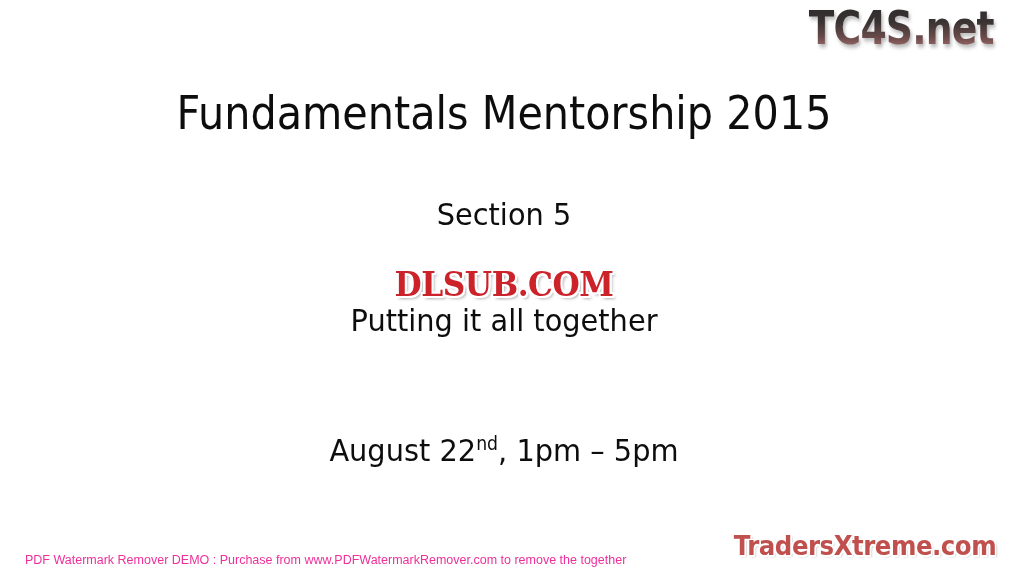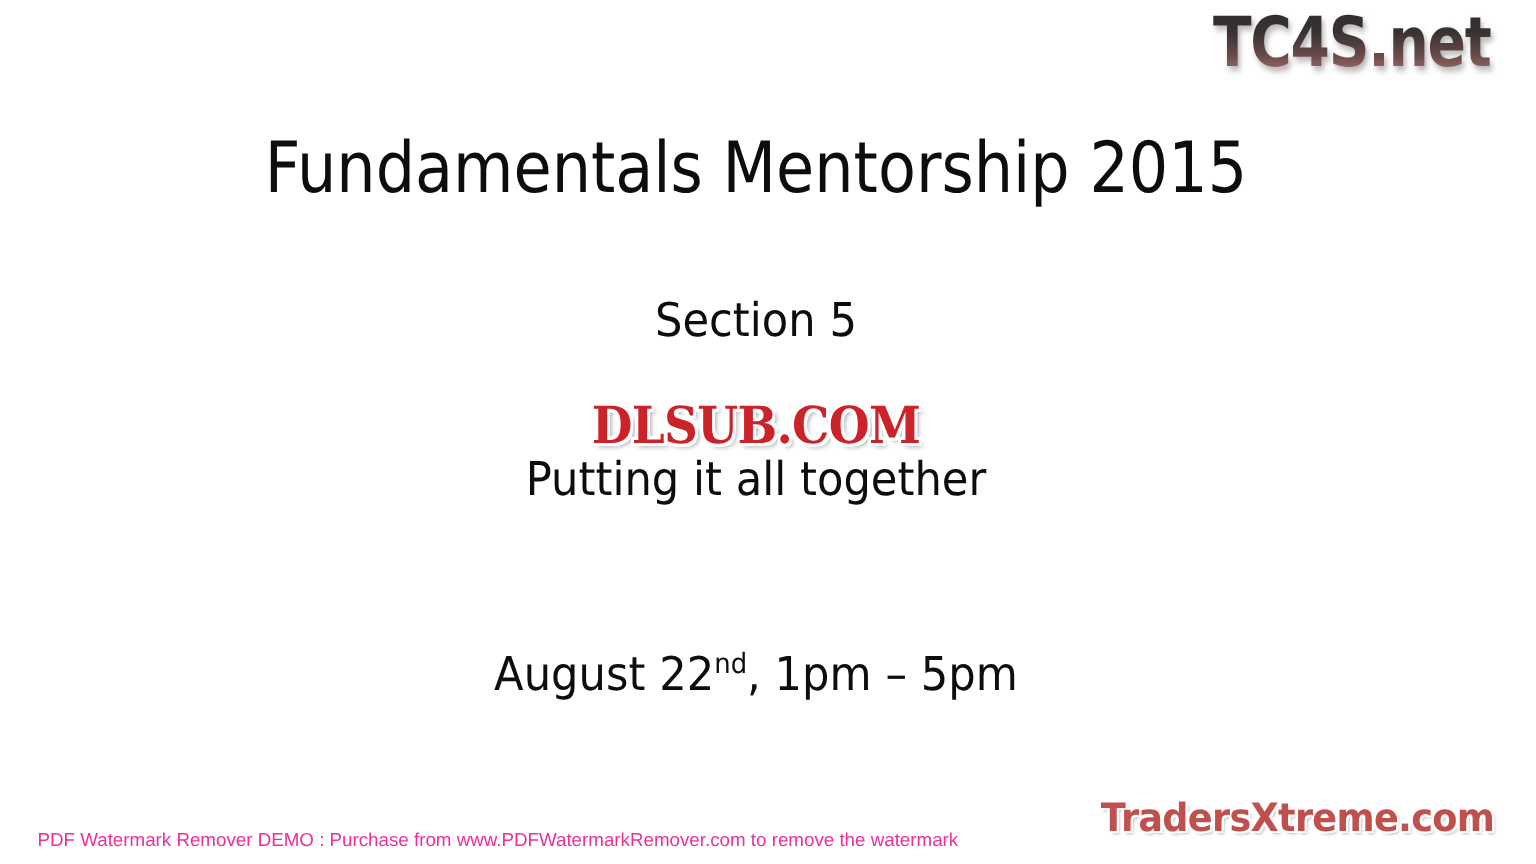--- a/index.html
+++ b/index.html
@@ -175,17 +175,17 @@
   <div class="title">Fundamentals Mentorship 2015</div>
 
   <div class="section-line">Section 5</div>
 
   <div class="subtitle-line">Putting it all together</div>
 
   <div class="dlsub-watermark">DLSUB.COM</div>
 
   <div class="date-line"><span>August 22</span><sup>nd</sup><span>, 1pm – 5pm</span></div>
 
-  <div class="pdf-watermark-notice">PDF Watermark Remover DEMO : Purchase from www.PDFWatermarkRemover.com to remove the watermark</div>
+  <div class="pdf-watermark-notice">PDF Watermark Remover DEMO : Purchase from www.PDFWatermarkRemover.com to remove the together</div>
 
   <div class="brand-tx">TradersXtreme.com</div>
 
 </div>
 
 </body></html>

